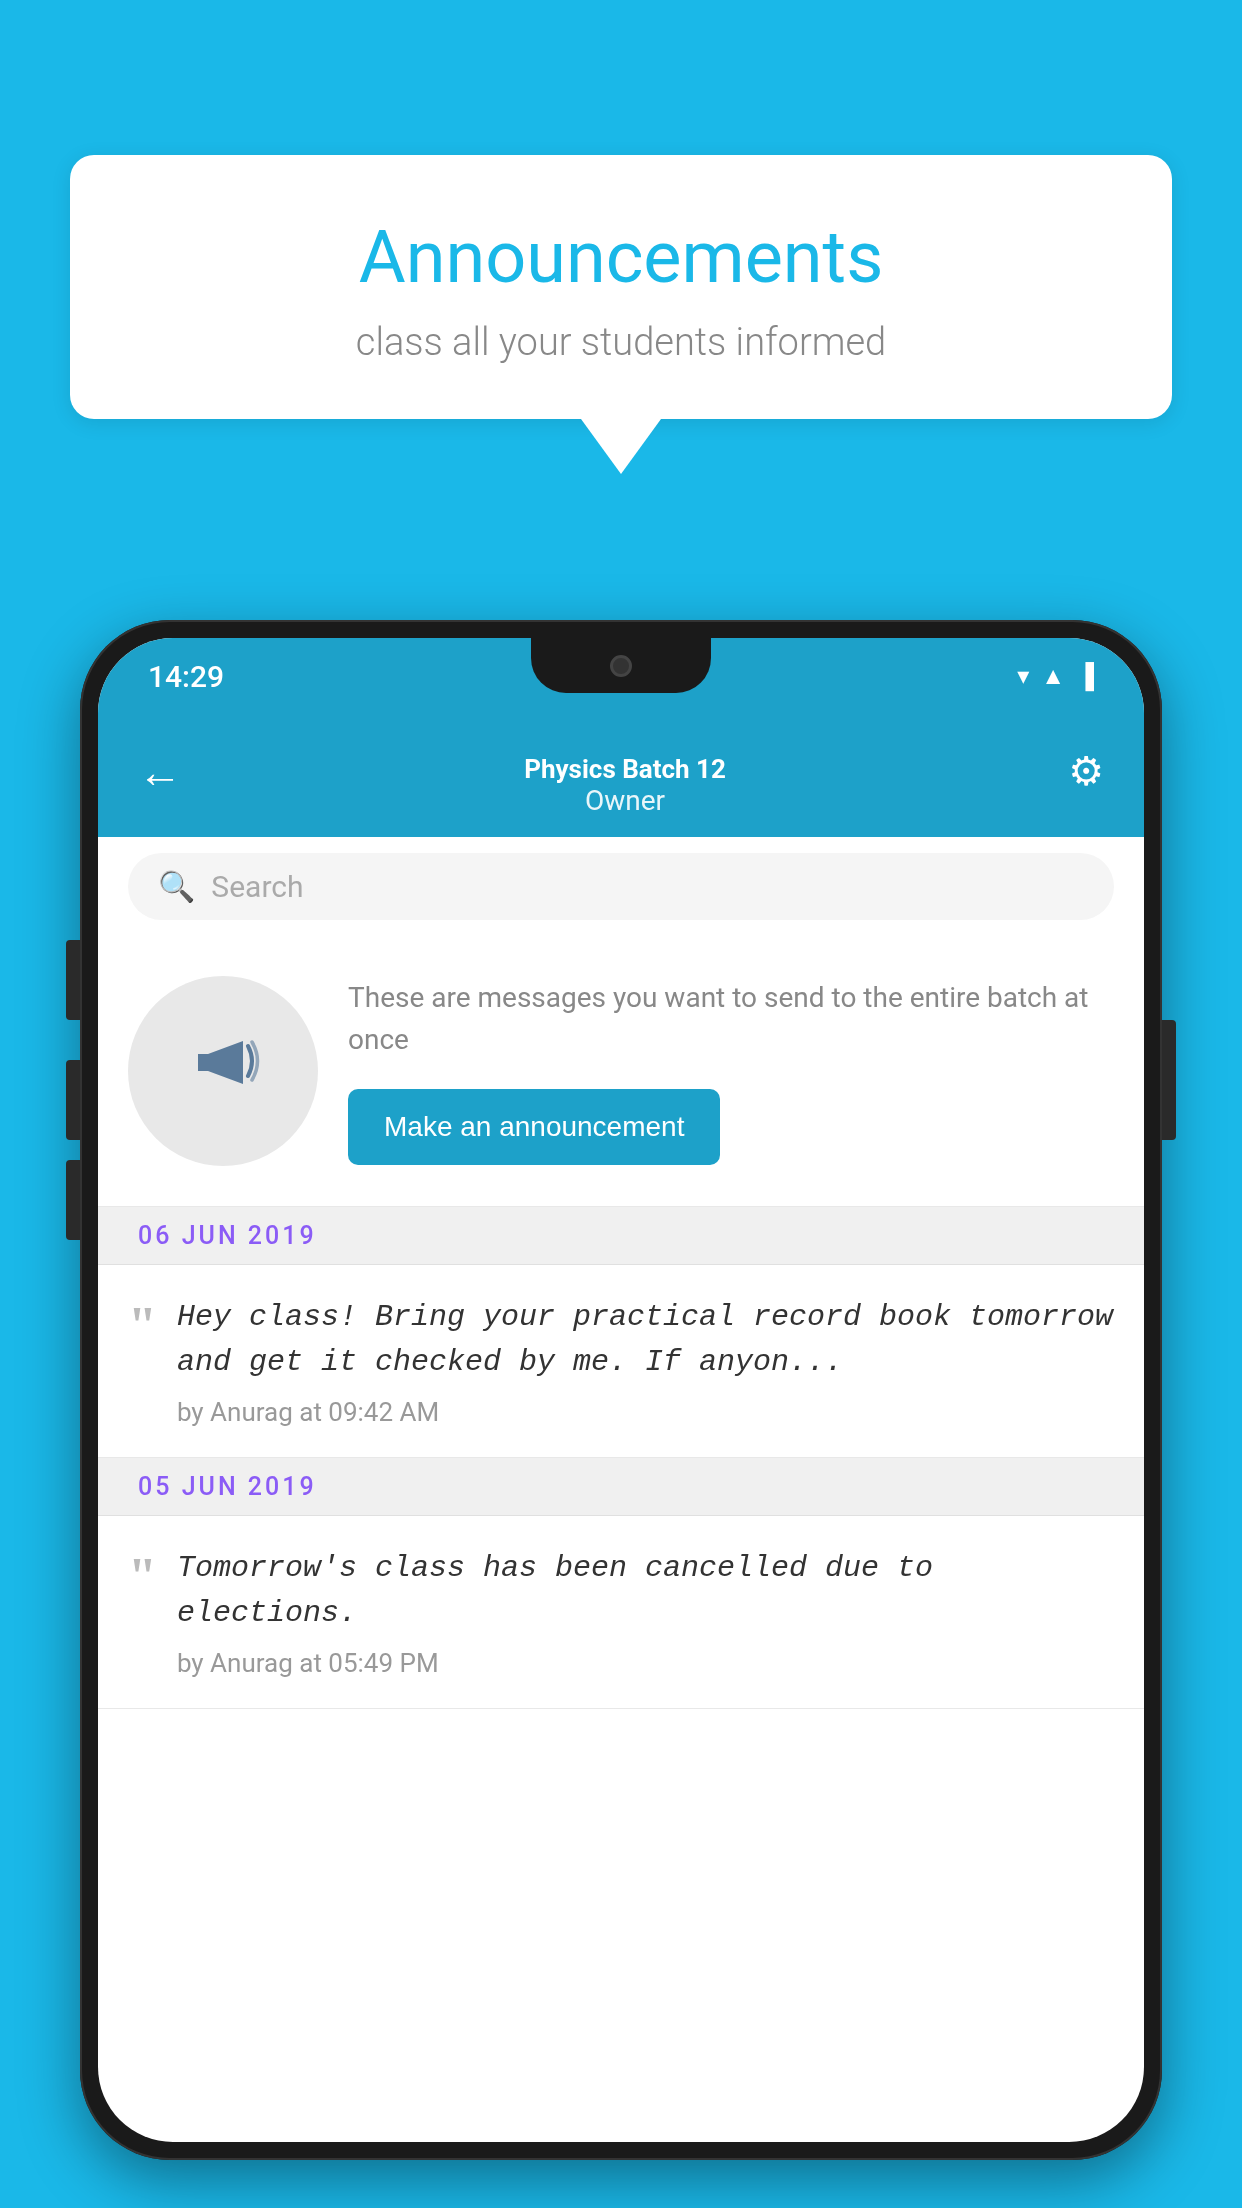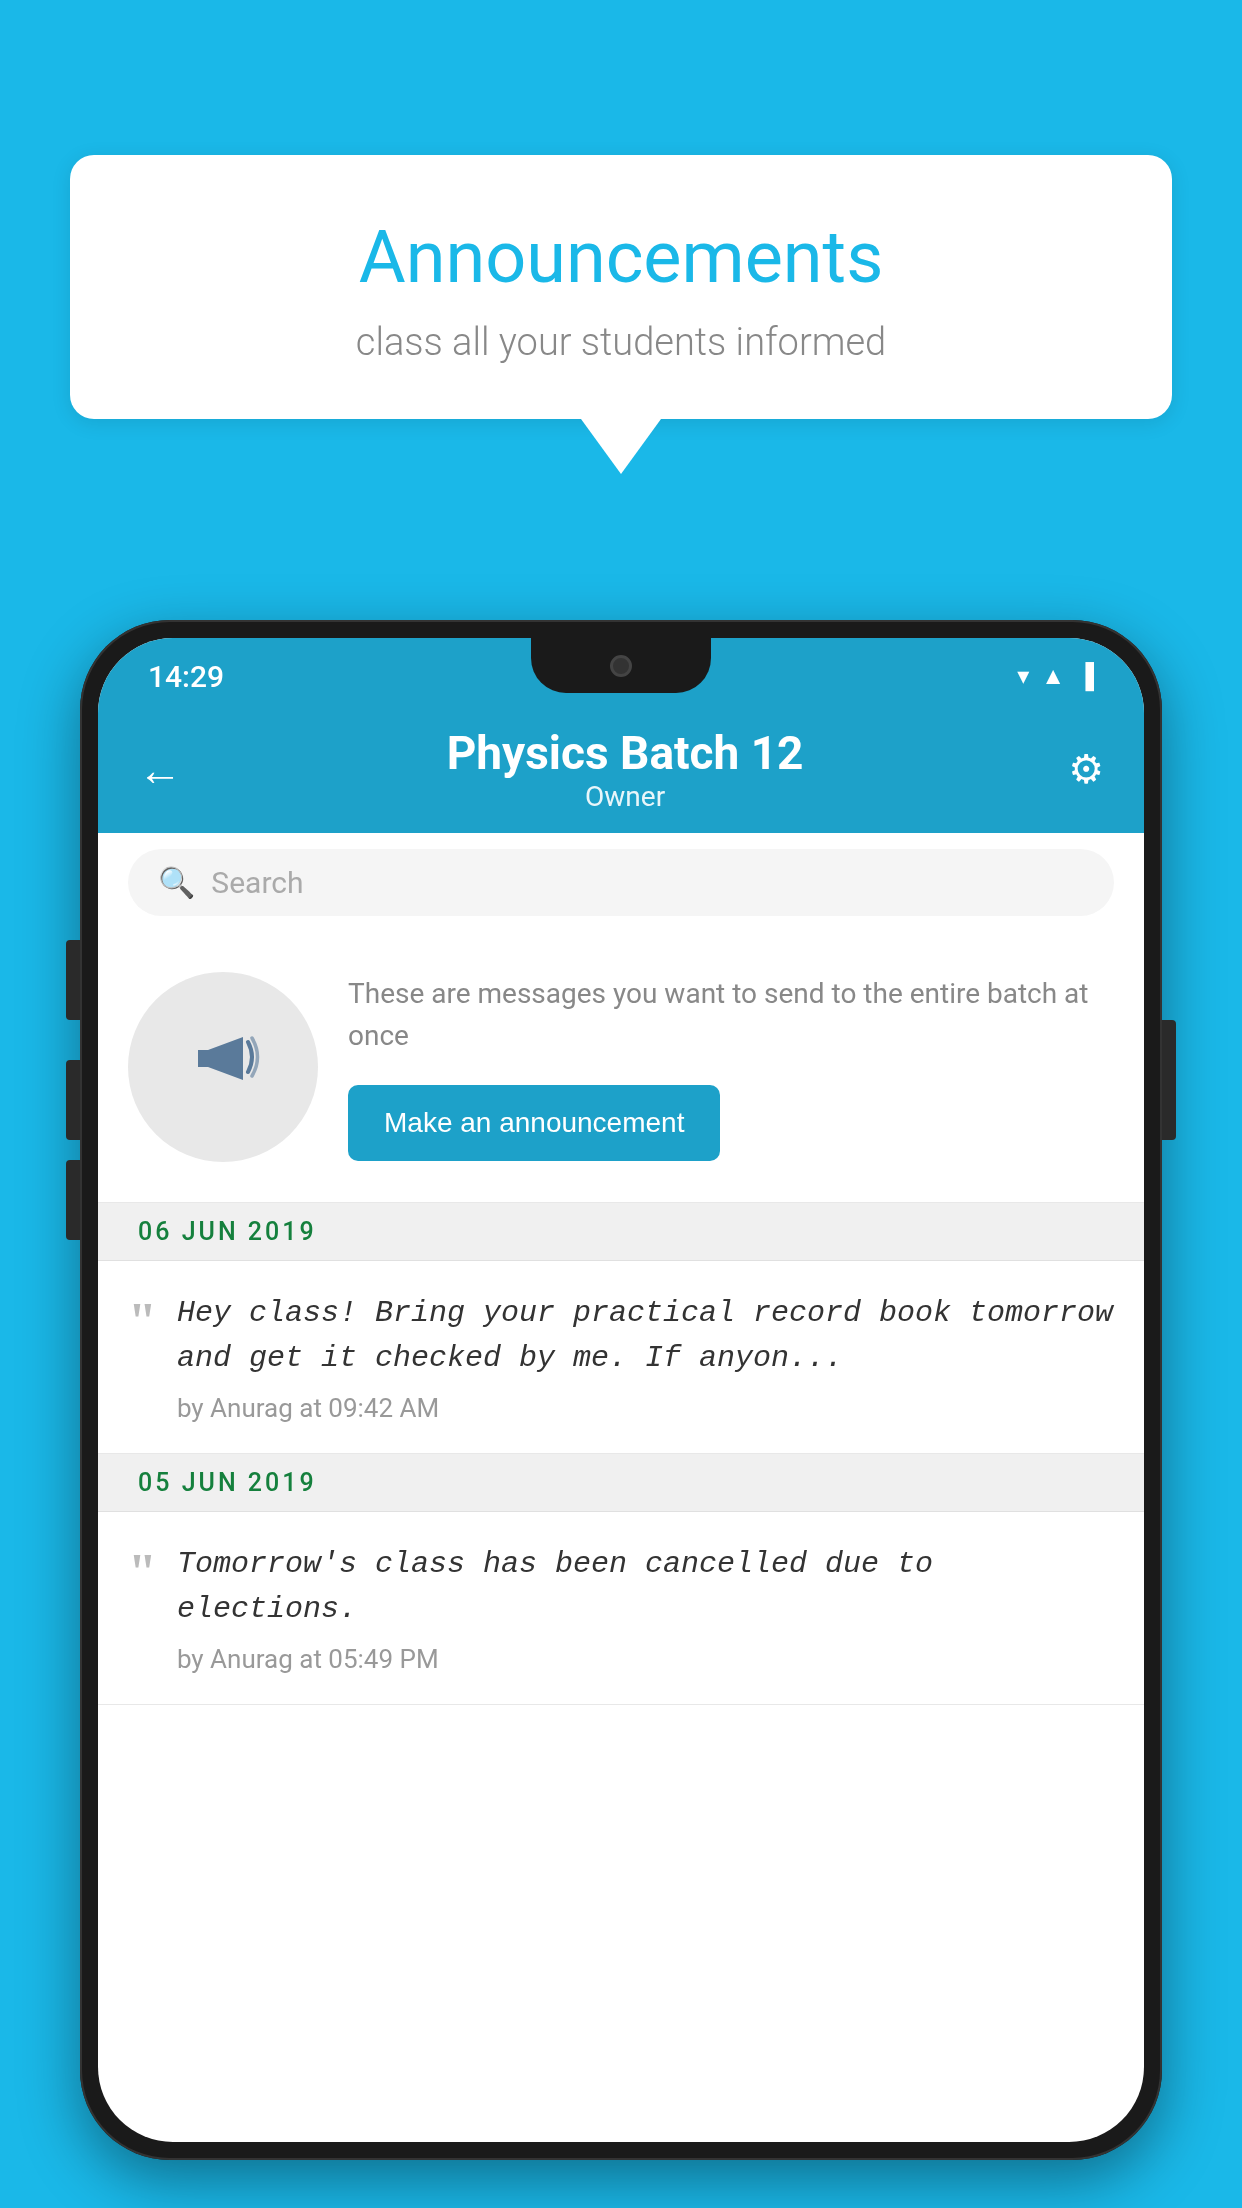--- a/index.html
+++ b/index.html
@@ -168,22 +168,23 @@
       font-size: 44px;
       font-weight: 300;
     }
 
     .header-title-area {
       text-align: center;
     }
 
     .header-title {
       color: white;
-      font-size: 46px;
+      font-size: 26px;
       font-weight: 700;
+      margin-top: 28px;
     }
 
     .header-subtitle {
       color: rgba(255,255,255,0.9);
       font-size: 28px;
     }
 
     .header-gear {
       color: white;
       font-size: 40px;
@@ -296,21 +297,21 @@
       font-weight: 500;
       cursor: pointer;
       display: inline-block;
     }
 
     
     .date-separator {
       background: #f0f0f0;
       padding: 14px 40px;
       font-size: 25px;
-      color: #15803d;
+      color: #8b5cf6;
       letter-spacing: 3px;
       font-weight: 500;
       border-bottom: 1px solid #e0e0e0;
     }
 
     
     .announcement-item {
       background: white;
       padding: 30px 30px 30px 30px;
       display: flex;

